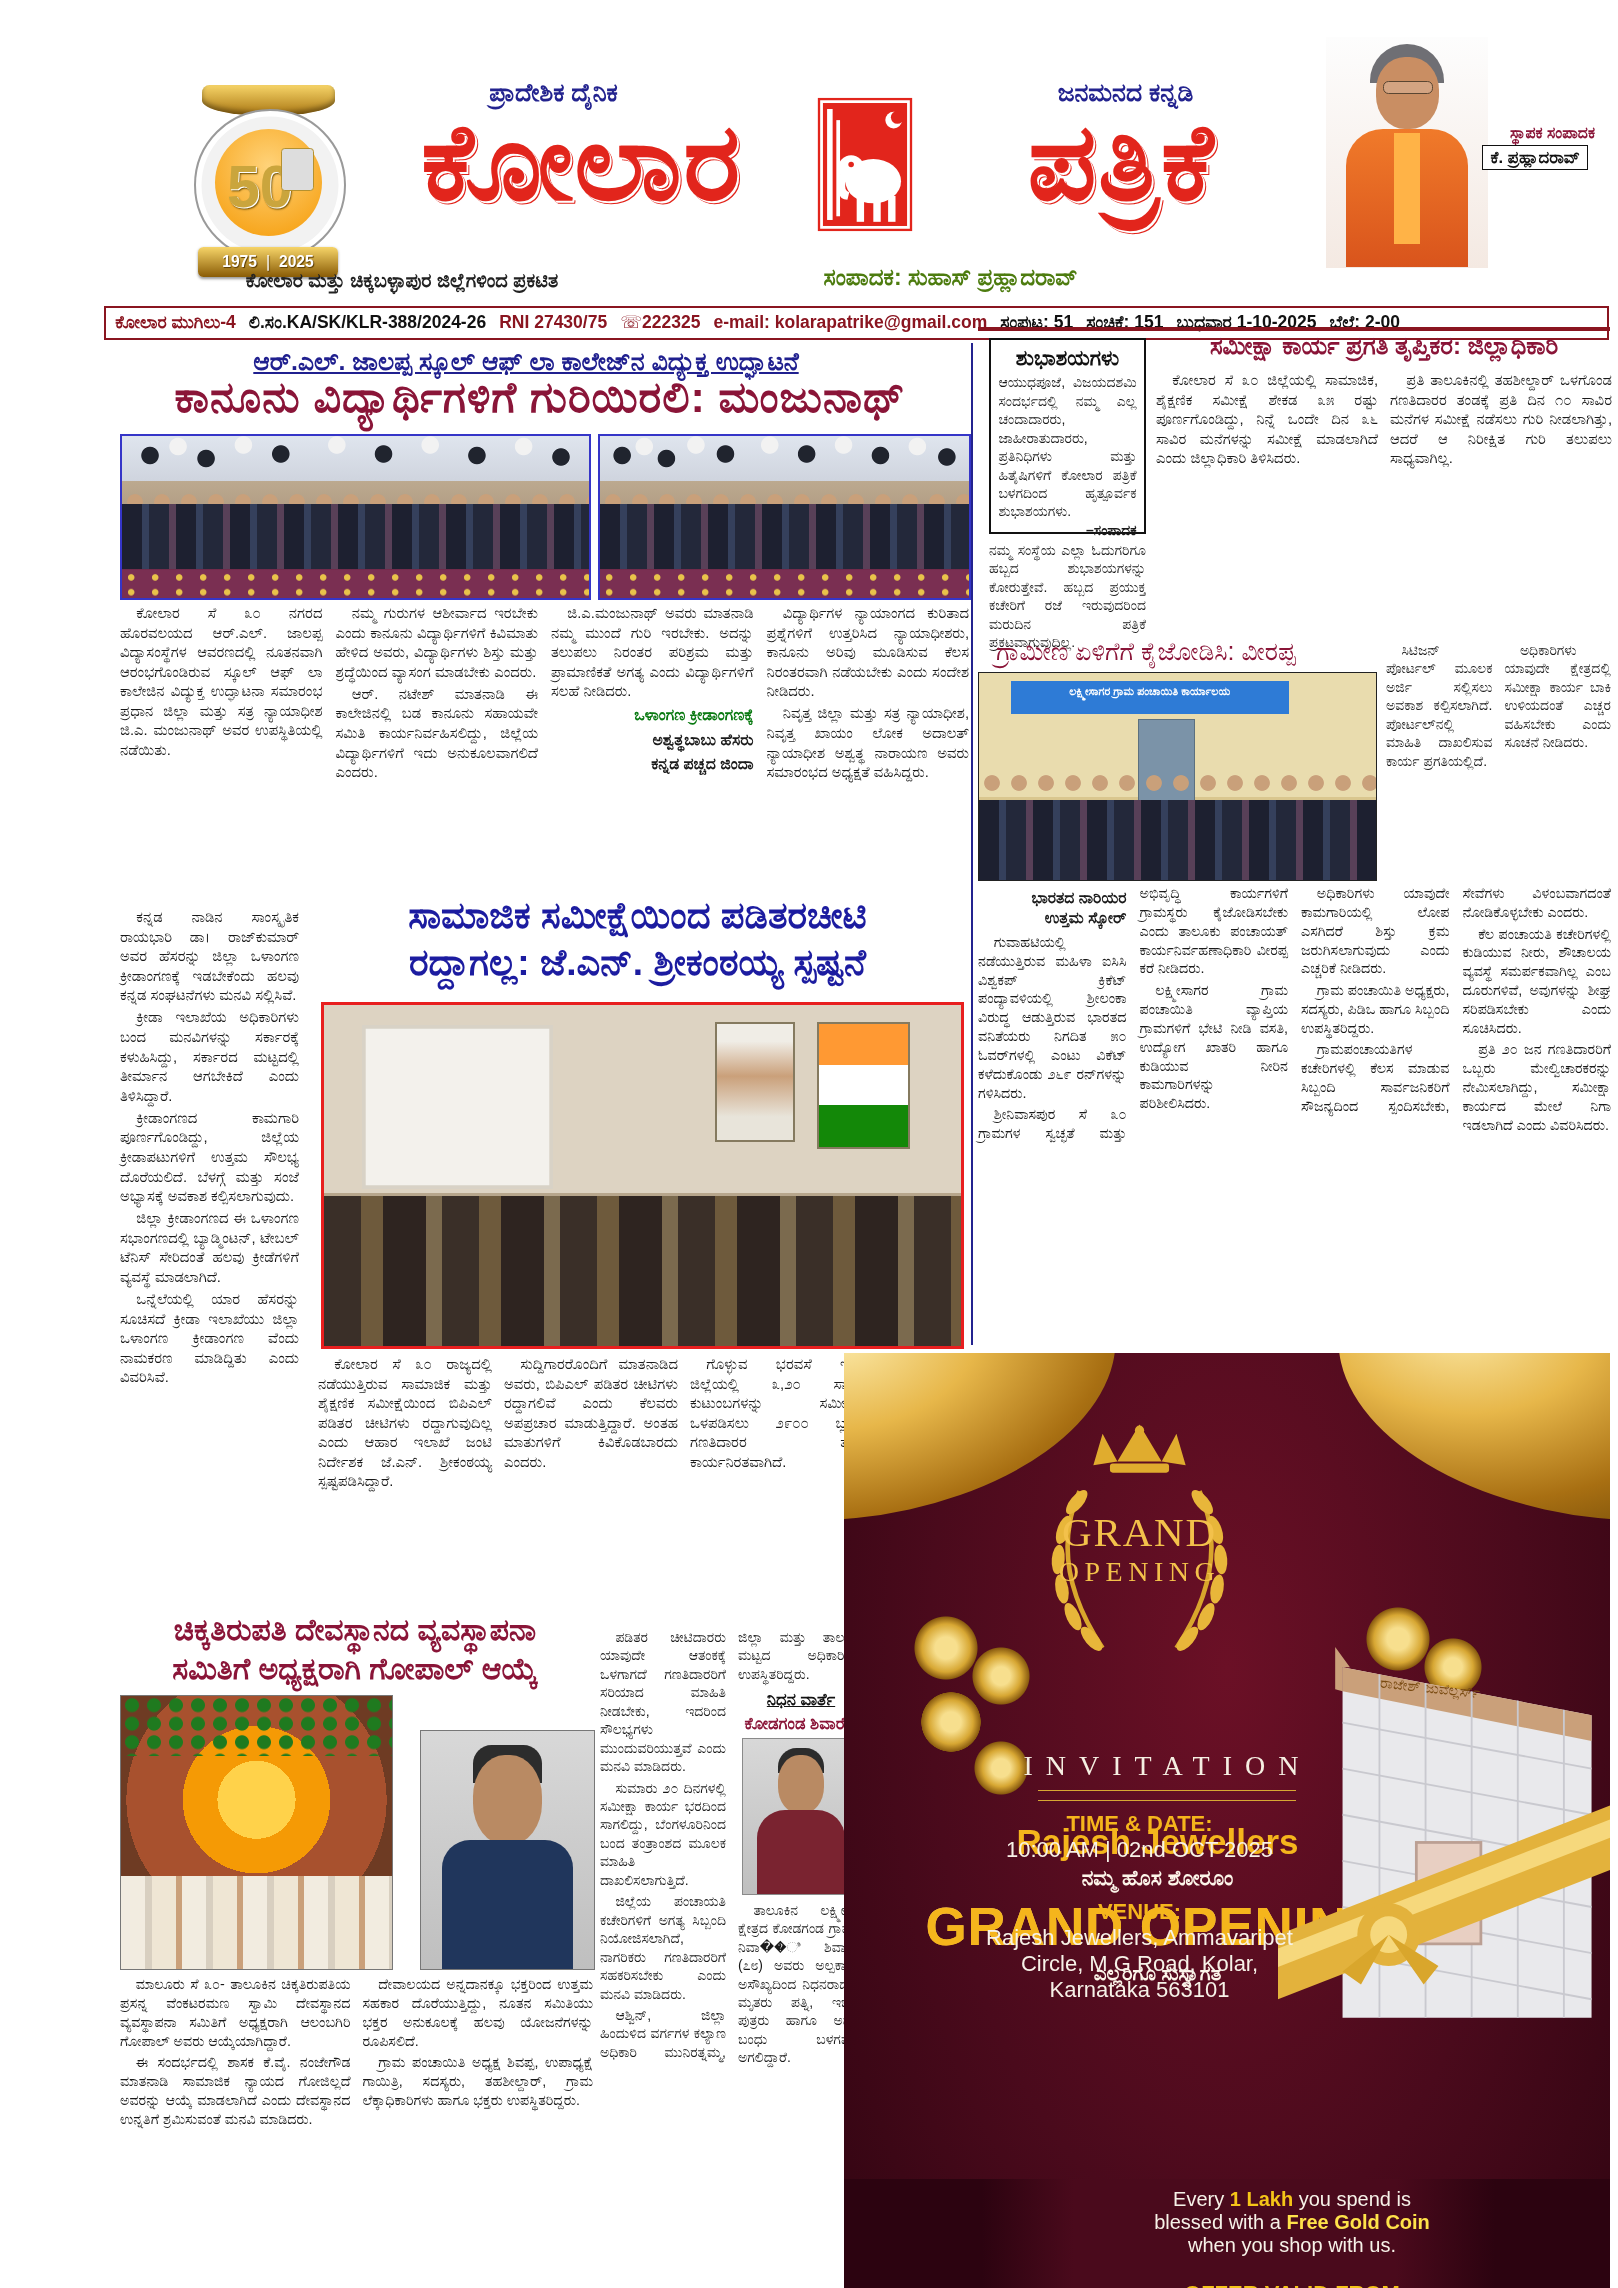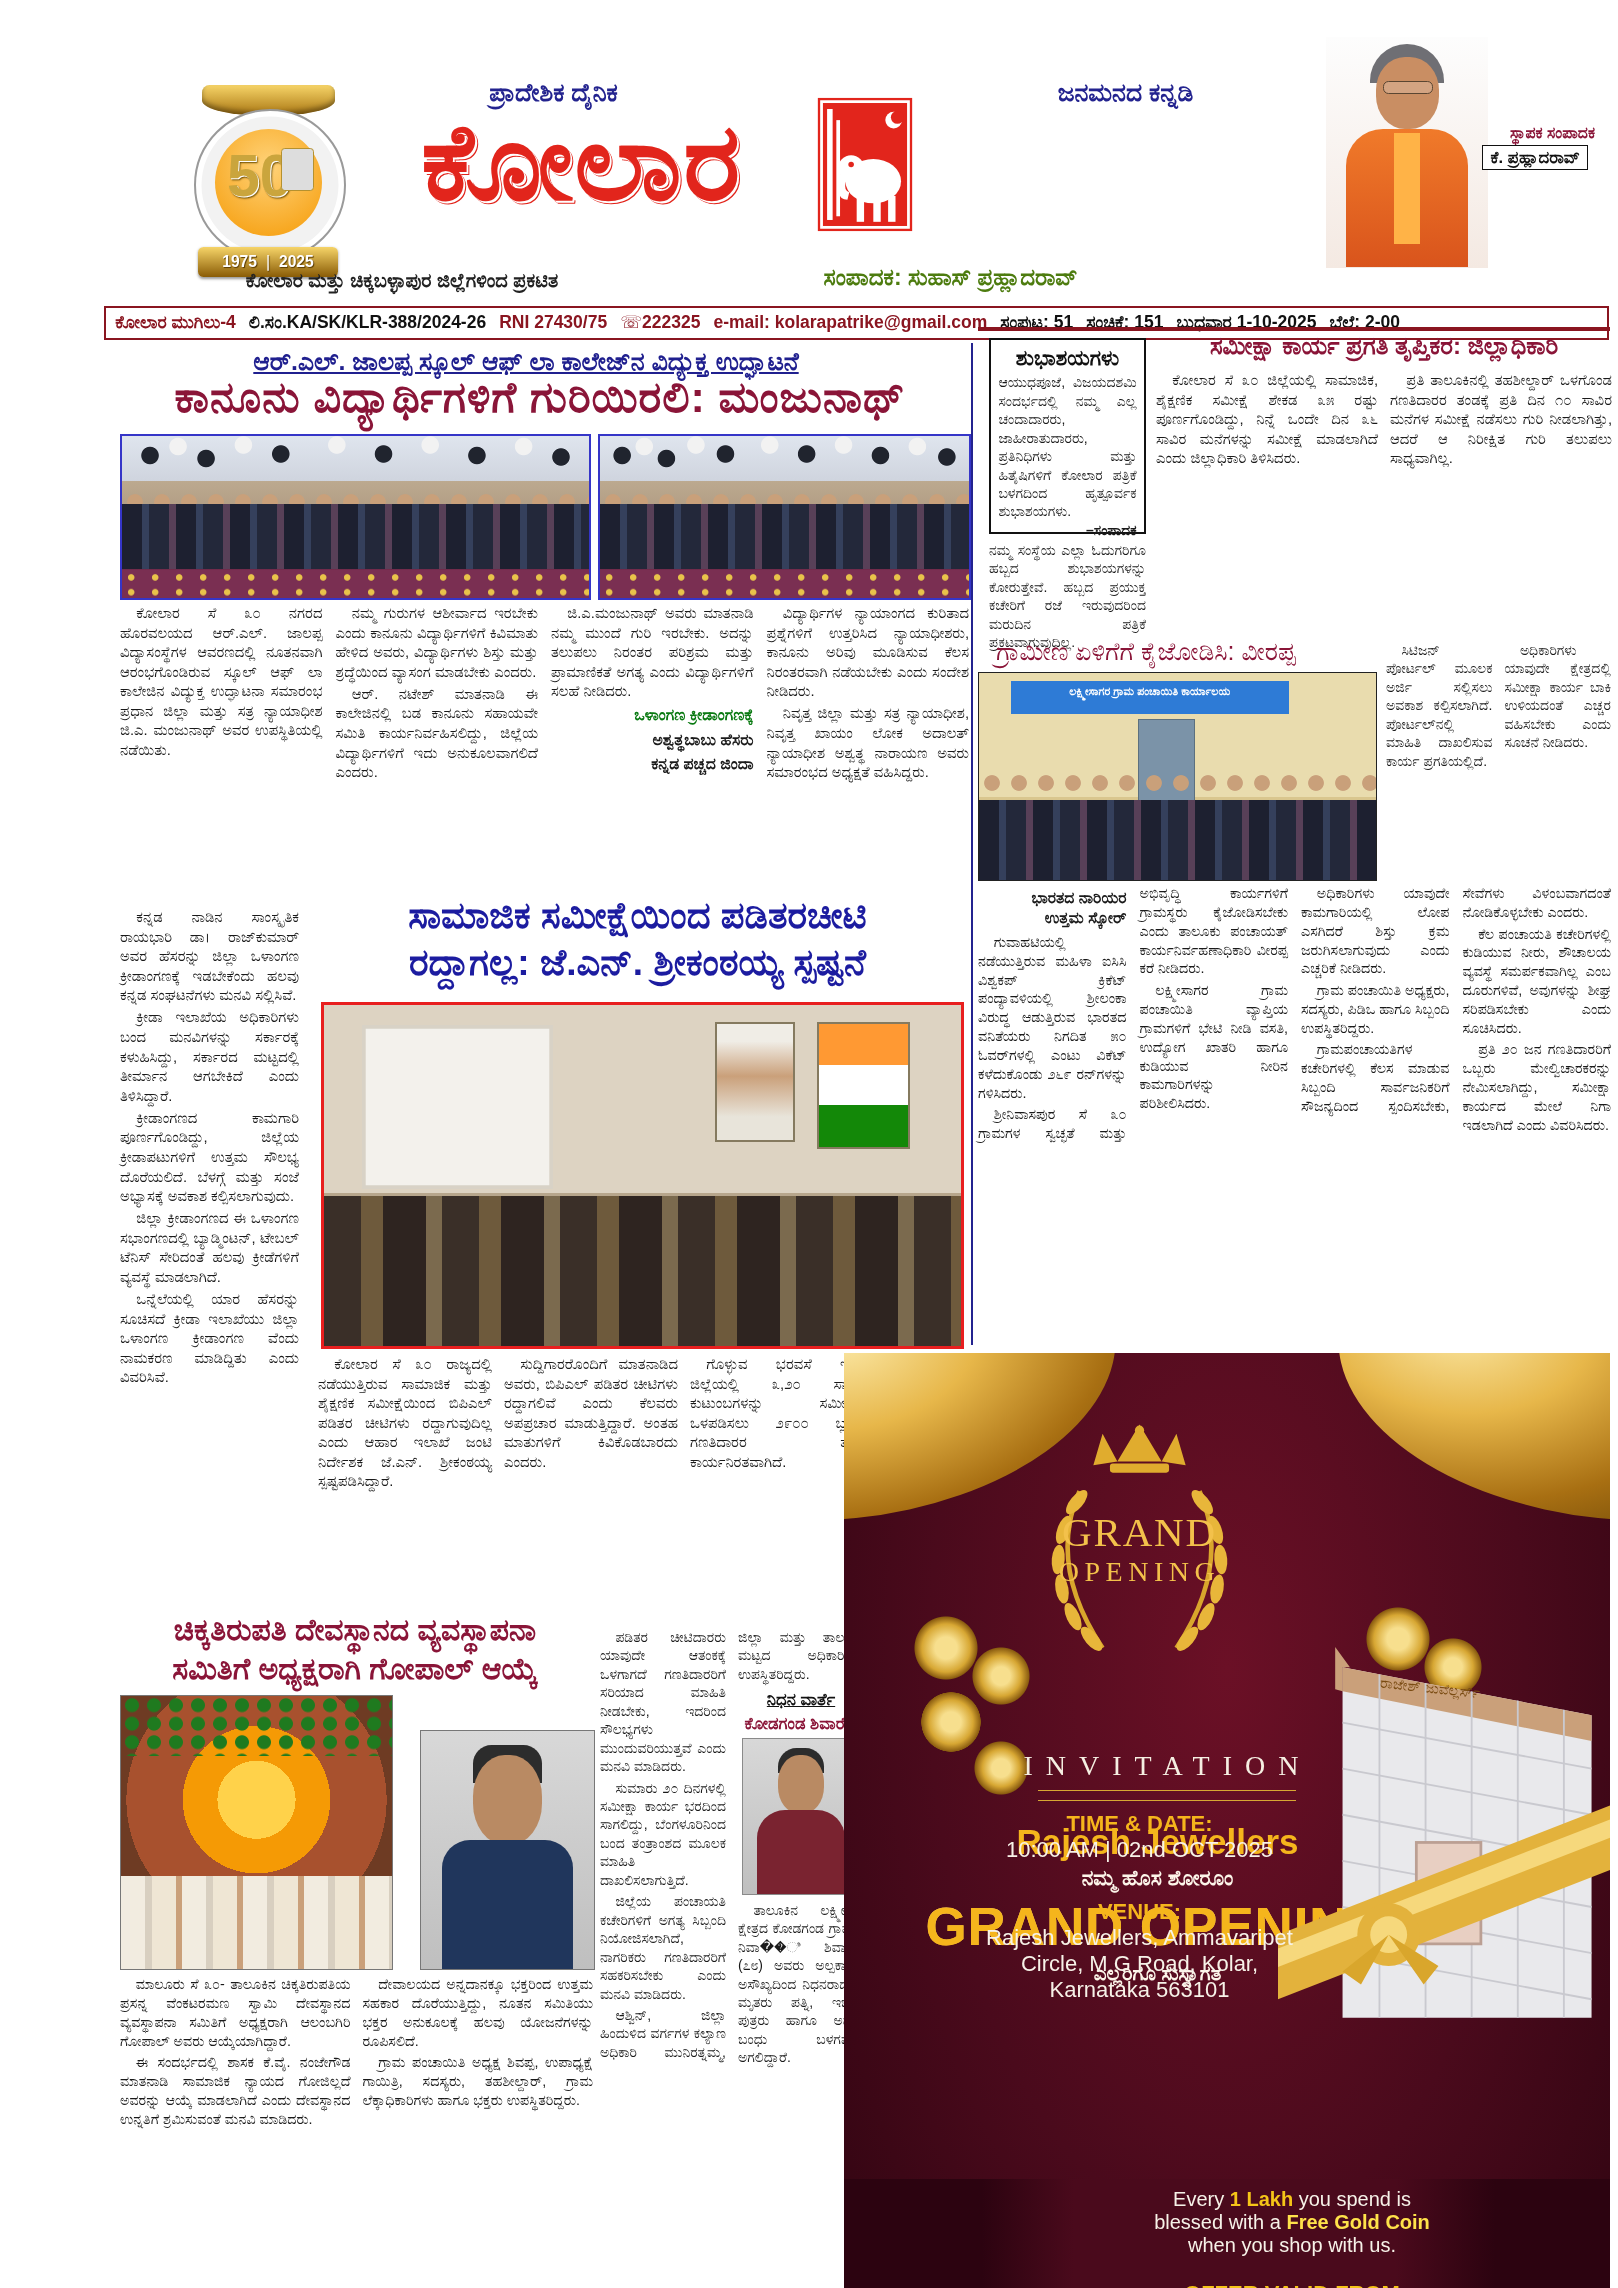--- a/index.html
+++ b/index.html
@@ -18,21 +18,21 @@
   .title-red{color:#e2251c;font-weight:800;font-size:107px;line-height:1;letter-spacing:1.8px;text-shadow:1.8px 1.8px 0 #fff,2.8px 2.8px 0 #e2251c;}
   .pub-line{font-size:19.4px;font-weight:bold;color:#222;}
   .editor-line{font-size:23px;font-weight:bold;color:#4d7c0f;}
   .founder-label{font-size:15.7px;font-weight:bold;color:#8a1538;}
   .founder-name{font-size:16.6px;font-weight:bold;color:#111;border:1.8px solid #111;padding:1.8px 7.4px;background:#fff;}
   
   .logo-wrap{width:166px;height:201px;}
   .logo-ribbon-top{position:absolute;left:16.6px;top:0;width:133px;height:31px;background:linear-gradient(#f6d468,#a87410);border-radius:7.4px 7.4px 50% 50%;box-shadow:inset 0 -3.7px 5.5px rgba(0,0,0,.35);}
   .logo-circle{position:absolute;left:9.2px;top:24px;width:148px;height:148px;border-radius:50%;background:#f2f2f2;border:2.8px solid #9a9a9a;box-shadow:inset 0 0 0 5.5px #fff;}
   .logo-inner{position:absolute;left:29.5px;top:44px;width:107px;height:107px;border-radius:50%;background:radial-gradient(circle at 50% 35%,#ffd37a,#f59a05);}
-  .logo-50{position:absolute;left:42px;top:57px;font-size:59px;font-weight:800;color:#caa53d;text-shadow:0.9px 0.9px 0 #fff,1.8px 1.8px 1.8px #6b4c00;text-align:center;}
+  .logo-50{position:absolute;left:42px;top:68px;font-size:59px;font-weight:800;color:#caa53d;text-shadow:0.9px 0.9px 0 #fff,1.8px 1.8px 1.8px #6b4c00;text-align:center;}
   .logo-portrait{position:absolute;left:96px;top:63px;width:31px;height:41px;background:#ddd;border:1.8px solid #b5912f;border-radius:3.7px;}
   .logo-ribbon-bottom{position:absolute;left:13px;top:162px;width:140px;height:29.5px;background:linear-gradient(#f6d468,#8a5c06);border-radius:5.5px;box-shadow:0 1.8px 2.8px rgba(0,0,0,.4);color:#fff;font-weight:bold;font-size:15.7px;text-align:center;line-height:29.5px;text-shadow:0.9px 0.9px 0.9px #5c3c00;}
   
   .founder-photo{width:162px;height:231px;background:linear-gradient(#fdfdfd,#f4e9e2);}
   .f-hair{position:absolute;left:44px;top:7.4px;width:74px;height:39px;border-radius:37px 37px 0 0;background:#6f6f74;}
   .f-head{position:absolute;left:50px;top:20px;width:63px;height:72px;border-radius:46%;background:#c98e63;}
   .f-glass{position:absolute;left:57px;top:44px;width:48px;height:11px;border:1.8px solid #5a4632;border-radius:5.5px;background:rgba(255,255,255,.2);}
   .f-body{position:absolute;left:20px;top:92px;width:122px;height:138px;border-radius:37px 37px 0 0;background:linear-gradient(#f07a2a,#d9541c);}
   .f-scarf{position:absolute;left:68px;top:96px;width:26px;height:111px;background:#ffb347;}
   
@@ -158,20 +158,21 @@
       <circle cx="38" cy="78" r="14" fill="#fff"></circle>
       <path d="M30 82 q-10 6 -6 22 q2 8 10 8 l2 -8 q-6 -2 -4 -10 q2 -8 6 -10 Z" fill="#fff"></path>
       <rect x="44" y="110" width="8" height="26" fill="#fff"></rect>
       <rect x="62" y="110" width="8" height="26" fill="#fff"></rect>
       <rect x="78" y="108" width="8" height="28" fill="#fff"></rect>
       <circle cx="38" cy="74" r="3" fill="#e2251c"></circle>
     </svg>
   </div>
 
   <div class="abs edition-tag" style="left:978px;top:78px;width:295px;text-align:center;">ಜನಮನದ ಕನ್ನಡಿ</div>
+  <div class="abs title-red" style="left:923px;top:109px;width:397px;text-align:center;">ಪತ್ರಿಕೆ</div>
 
   <div class="abs founder-photo" style="left:1326px;top:37px;">
     <div class="f-hair"></div>
     <div class="f-head"></div>
     <div class="f-glass"></div>
     <div class="f-body"></div>
     <div class="f-scarf"></div>
   </div>
   <div class="abs founder-label" style="left:1488px;top:124px;width:129px;text-align:center;">ಸ್ಥಾಪಕ ಸಂಪಾದಕ</div>
   <div class="abs" style="left:1482px;top:148px;">

